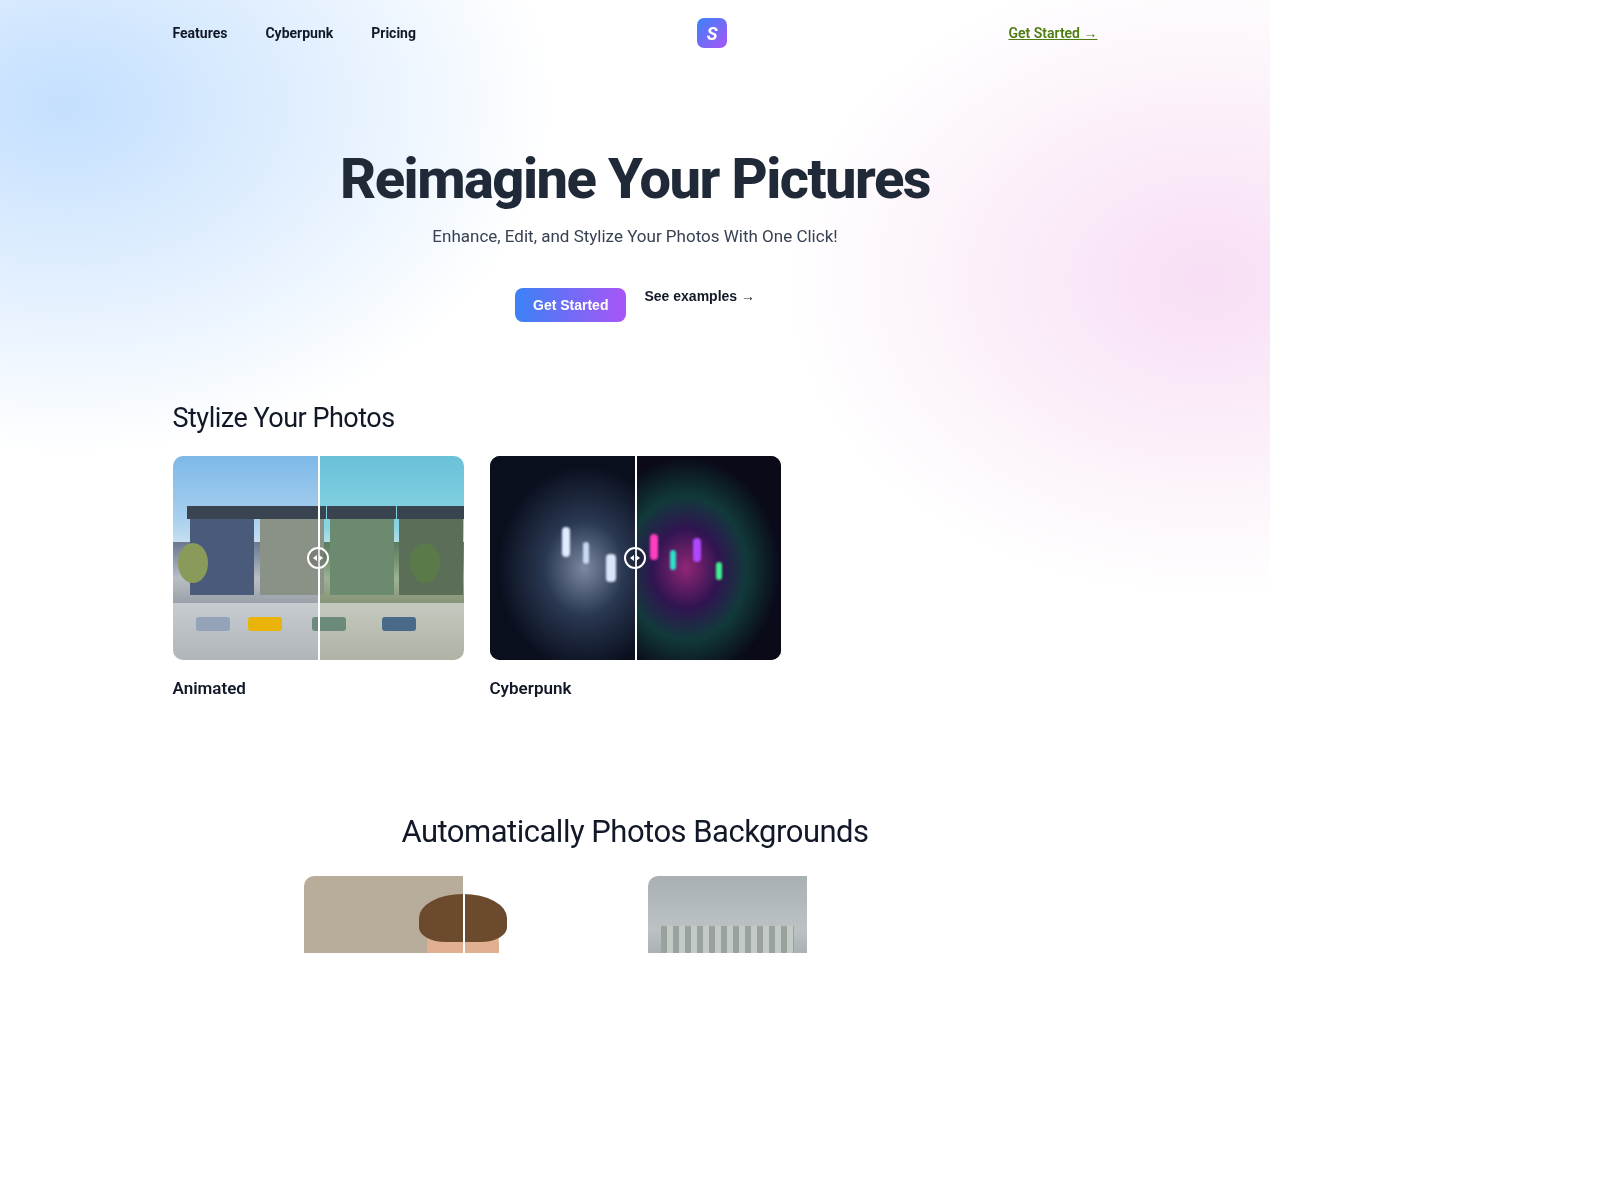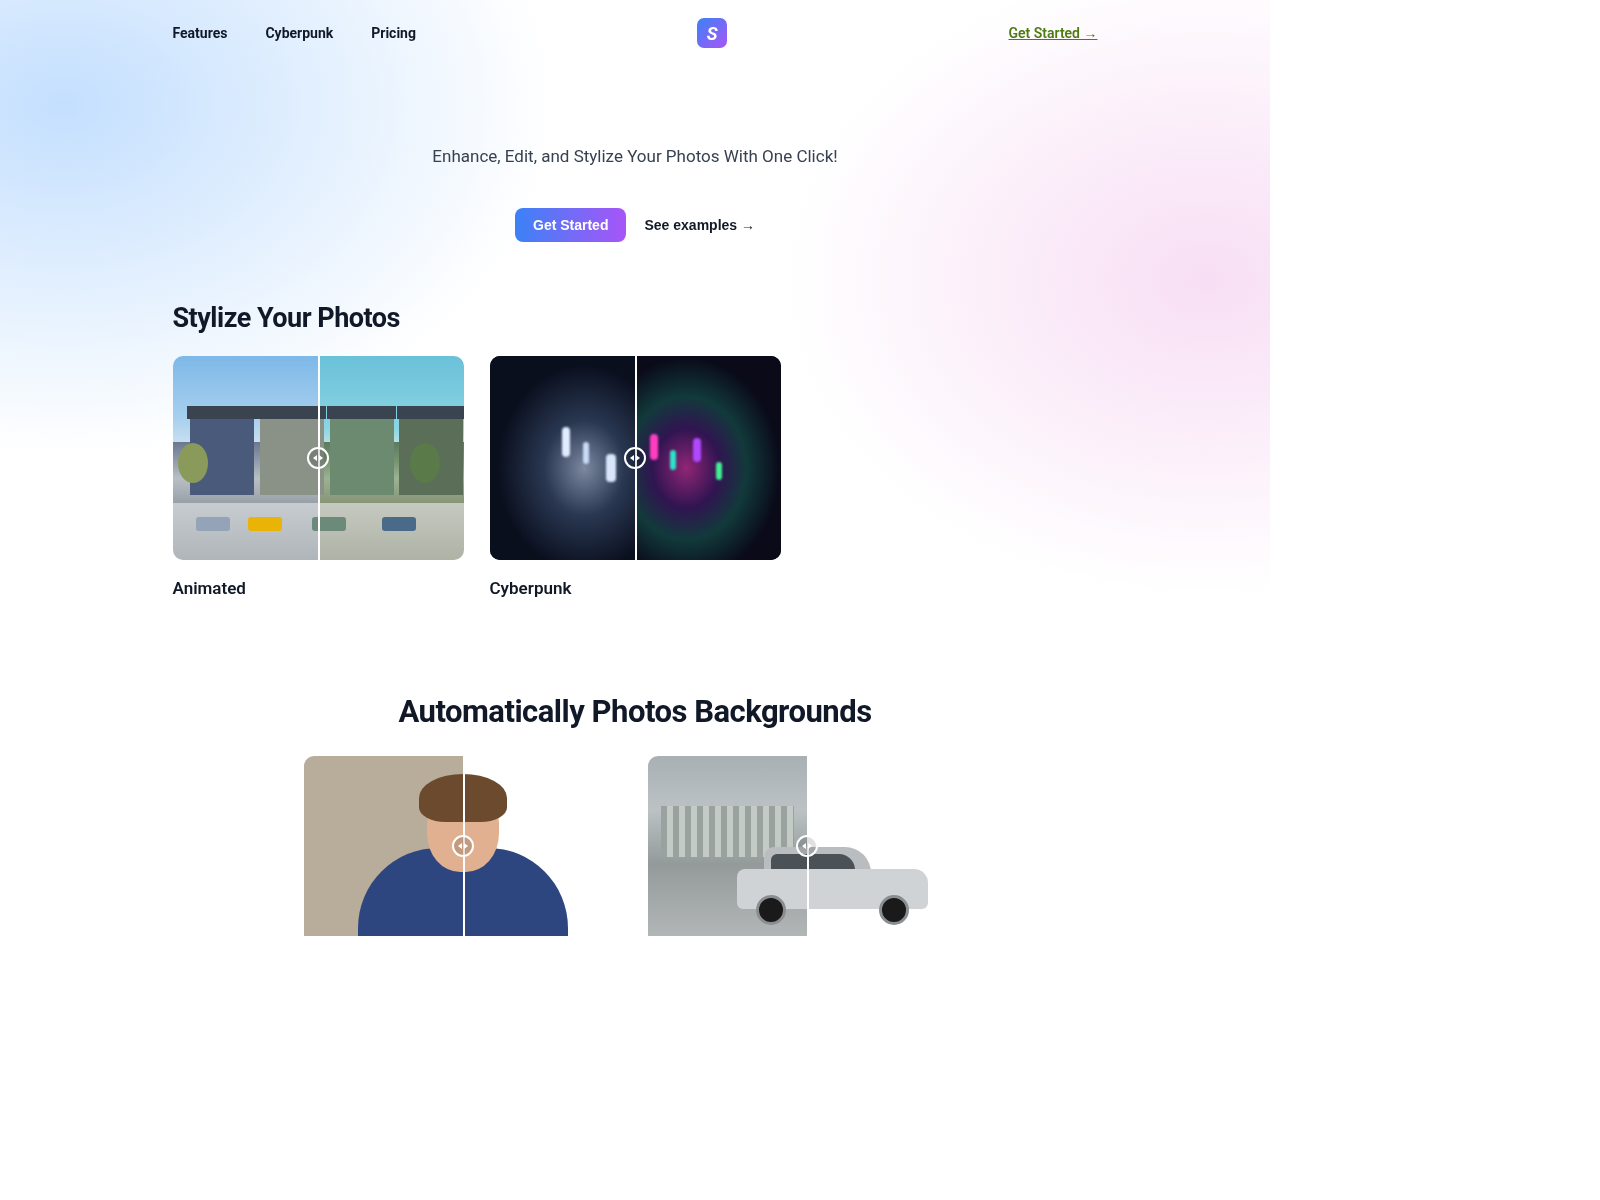--- a/index.html
+++ b/index.html
@@ -83,21 +83,21 @@
     }
     .hero-subtitle {
       font-size: 17px;
       color: #374151;
       margin-bottom: 42px;
     }
     .hero-buttons {
       display: flex;
       gap: 18px;
       justify-content: center;
-      align-items: center;
+      align-items: flex-start;
     }
     .btn-primary {
       padding: 9px 18px;
       border-radius: 8px;
       background: linear-gradient(90deg, #3b82f6, #a855f7);
       color: #fff;
       font-size: 14px;
       font-weight: 600;
       border: none;
       cursor: pointer;
@@ -106,24 +106,25 @@
       font-size: 14px;
       font-weight: 600;
       color: #111827;
       background: transparent;
       border: none;
       cursor: pointer;
     }
     
     .section-title {
       font-size: 27px;
-      font-weight: 700;
+      font-weight: 400;
       letter-spacing: -0.5px;
       margin-bottom: 22px;
       color: #111827;
+      margin-top: 20px;
     }
     .section-title.center {
       text-align: center;
       font-size: 31px;
     }
     .stylize {
       padding-top: 20px;
     }
     .cards {
       display: grid;
@@ -332,20 +333,21 @@
     <nav class="nav-left">
       <a href="#" class="nav-link">Features</a>
       <a href="#" class="nav-link">Cyberpunk</a>
       <a href="#" class="nav-link">Pricing</a>
     </nav>
     <div class="logo">S</div>
     <a href="#" class="nav-cta">Get Started →</a>
   </header>
 
   <section class="hero">
+    <h1 class="hero-title">Reimagine Your Pictures</h1>
     <p class="hero-subtitle">Enhance, Edit, and Stylize Your Photos With One Click!</p>
     <div class="hero-buttons">
       <button class="btn-primary">Get Started</button>
       <button class="btn-secondary">See examples →</button>
     </div>
   </section>
 
   <section class="stylize">
     <h2 class="section-title">Stylize Your Photos</h2>
     <div class="cards">

